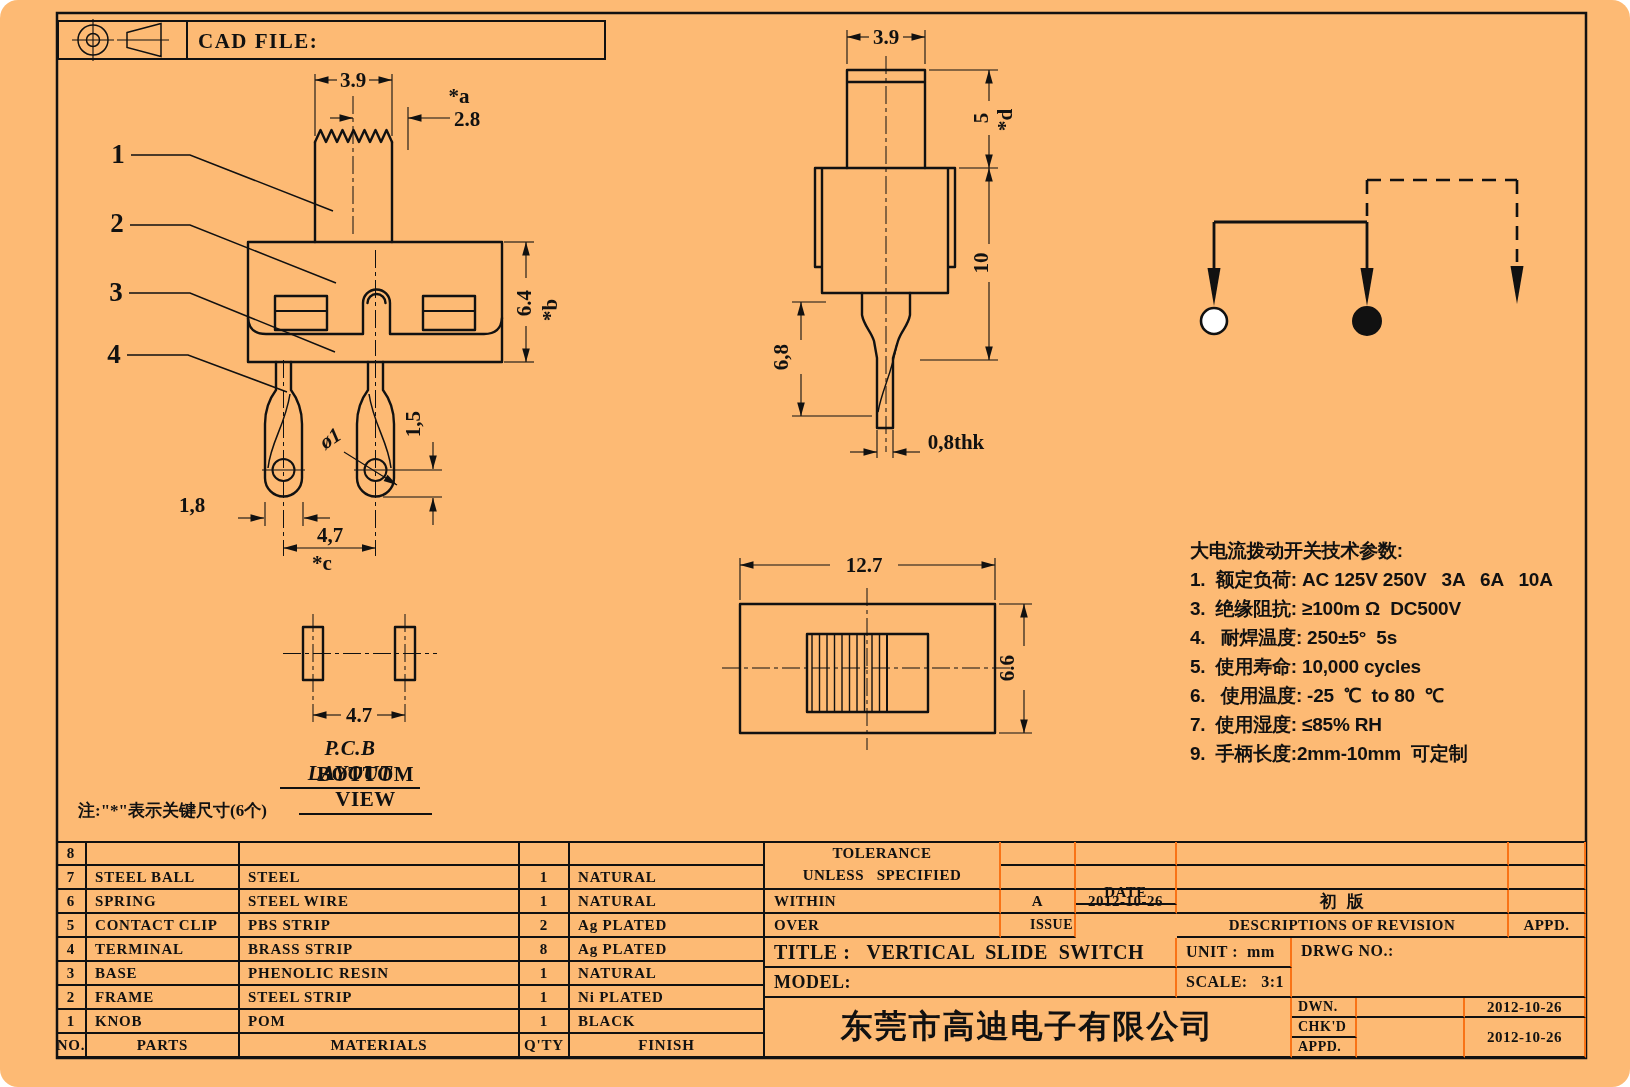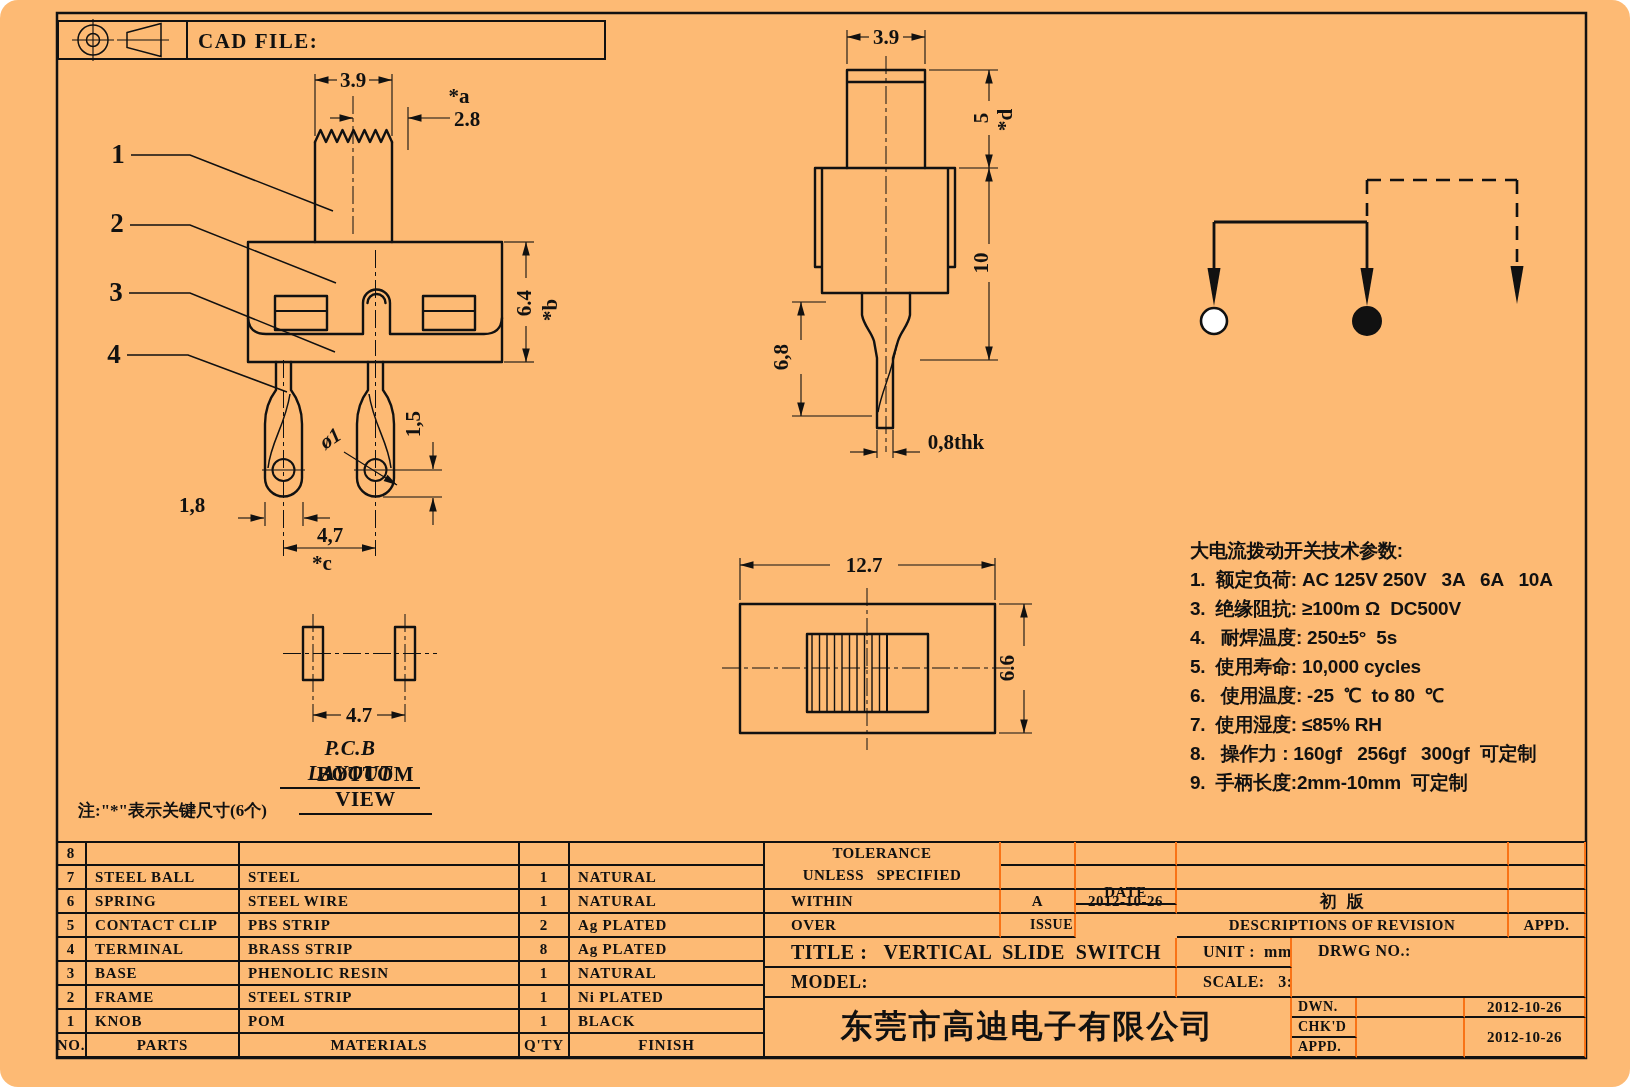--- a/index.html
+++ b/index.html
@@ -32,21 +32,21 @@
          grid-template-columns:30px 153px 280px 50px 195px;grid-auto-rows:24px;
          font-family:"Liberation Serif",serif;font-weight:bold;}
   #parts>div{border-right:2px solid #111;border-bottom:2px solid #111;box-sizing:border-box;
          display:flex;align-items:center;font-size:15px;letter-spacing:.8px;overflow:hidden;}
   .pcn{justify-content:center;font-size:16px;}
   .pct{padding-left:8px;}
   .pcc{justify-content:center;}
   .tc{position:absolute;box-sizing:border-box;border-right:2px solid #f97316;border-bottom:2px solid #111;
       display:flex;align-items:center;justify-content:center;
       font:bold 15px "Liberation Serif",serif;letter-spacing:.5px;overflow:hidden;}
-  .tc.left{justify-content:flex-start;padding-left:26px;}
+  .tc.left{justify-content:flex-start;padding-left:9px;}
   .tc.top{align-items:flex-start;padding-top:4px;}
   .tc.col{flex-direction:column;justify-content:center;line-height:1.45;}
   .company{font-family:"Liberation Sans",sans-serif;font-weight:bold;font-size:32px;letter-spacing:2px;}
 </style>
 </head>
 <body>
 
 <div id="sheet">
 
 <svg width="1630" height="1087" viewBox="0 0 1630 1087">
@@ -214,21 +214,20 @@
 
 
 <div class="specs">
   <div class="spec-line">大电流拨动开关技术参数:</div>
   <div class="spec-line">1.  额定负荷: AC 125V 250V   3A   6A   10A</div>
   <div class="spec-line">3.  绝缘阻抗: ≥100m Ω  DC500V</div>
   <div class="spec-line">4.   耐焊温度: 250±5°  5s</div>
   <div class="spec-line">5.  使用寿命: 10,000 cycles</div>
   <div class="spec-line">6.   使用温度: -25  ℃  to 80  ℃</div>
   <div class="spec-line">7.  使用湿度: ≤85% RH</div>
-  <div class="spec-line">8.   操作力 : 160gf   256gf   300gf  可定制</div>
   <div class="spec-line">9.  手柄长度:2mm-10mm  可定制</div>
 </div>
 
 <div id="parts">
   <div class="pcn">8</div>
   <div class="pct"></div>
   <div class="pct"></div>
   <div class="pcc"></div>
   <div class="pct"></div>
 

